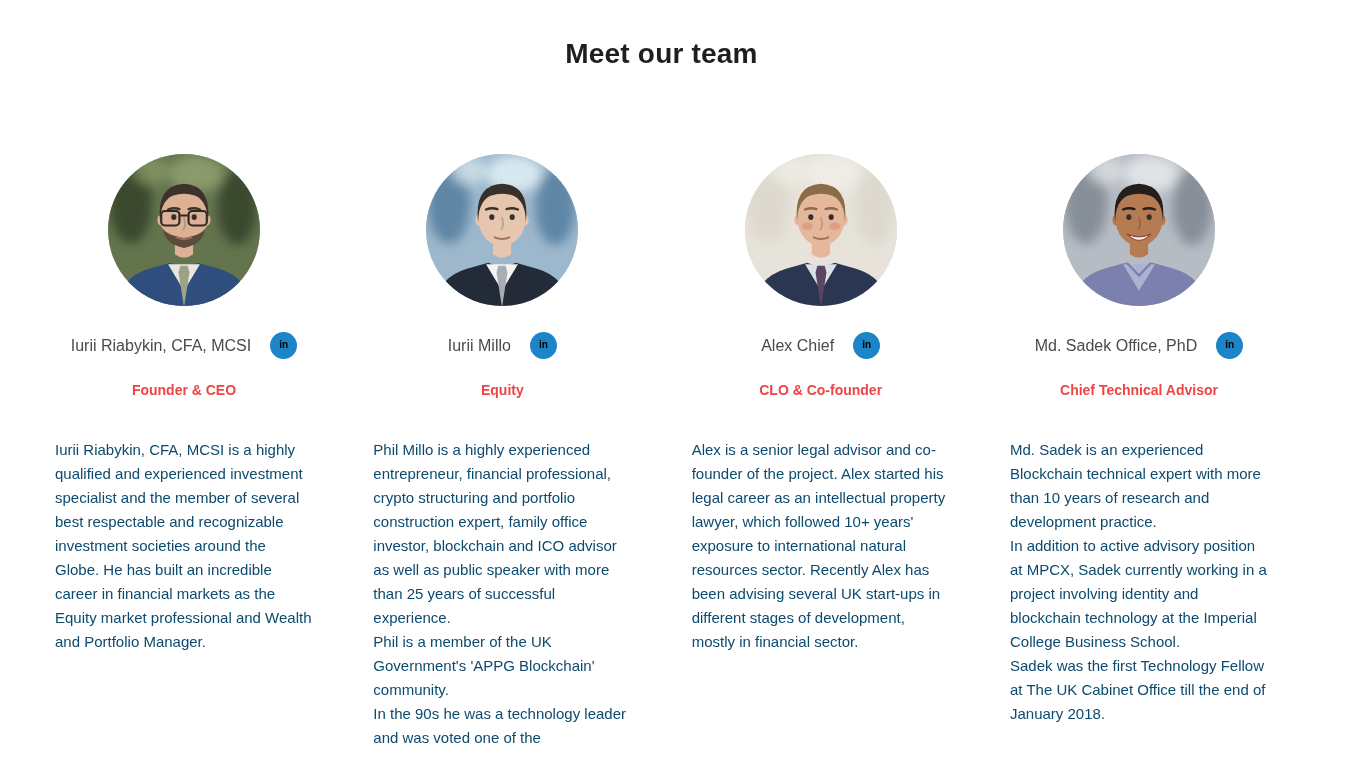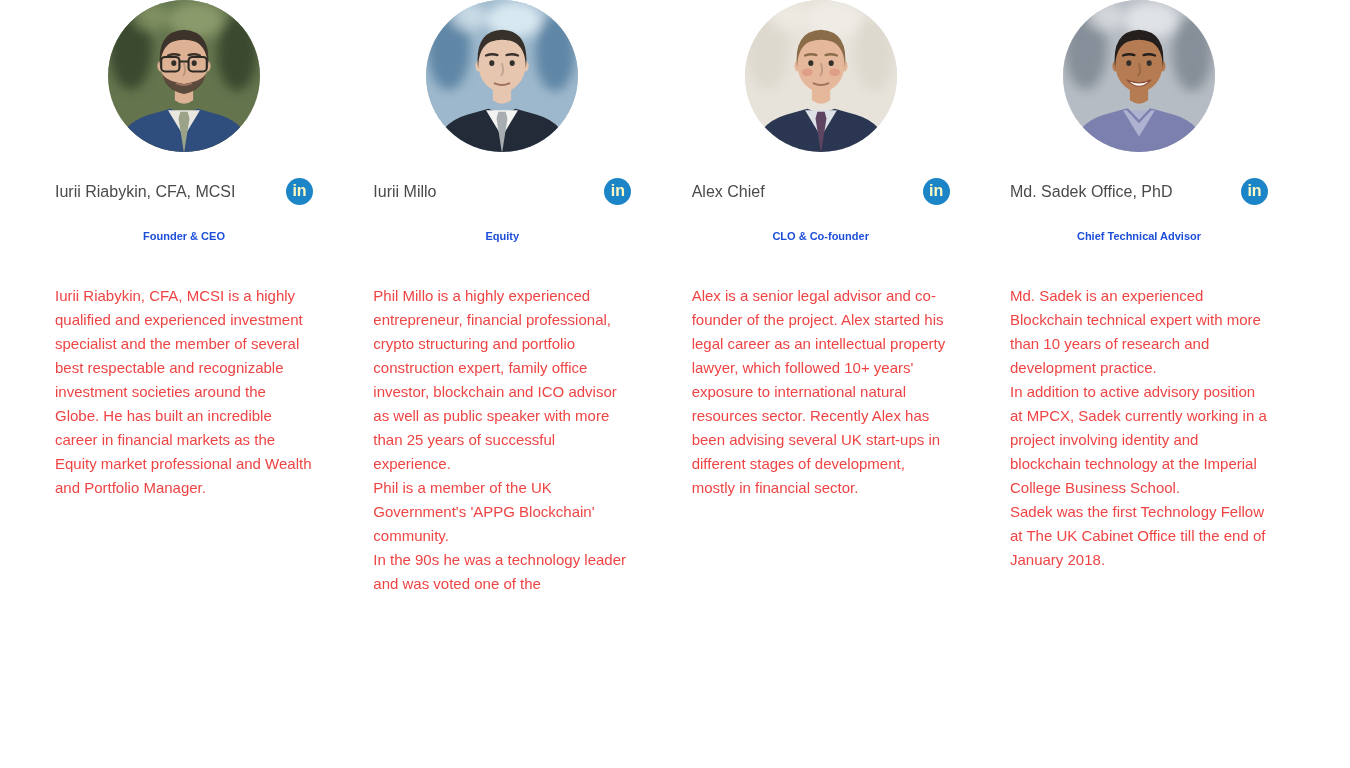--- a/index.html
+++ b/index.html
@@ -32,65 +32,66 @@
     width: 152px; height: 152px;
     border-radius: 50%;
     overflow: hidden;
     margin: 0 auto 26px auto;
     background: #ddd;
   }
   .photo svg { display: block; }
   .name-row {
     display: flex;
     align-items: center;
-    justify-content: space-between;
+    justify-content: center;
     gap: 19px;
     margin: 0 0 24px 0;
     height: 27px;
   }
   .name {
     font-size: 16px;
     color: #4a4a4a;
     white-space: nowrap;
   }
   .li-badge {
     width: 27px; height: 27px;
     min-width: 27px;
     border-radius: 50%;
     display: flex;
     align-items: center;
     justify-content: center;
-    color: #fef9c3;
+    color: #000000;
     font-weight: bold;
-    font-size: 16px;
+    font-size: 10px;
     text-decoration: none;
     cursor: pointer;
     line-height: 1;
     padding-bottom: 2px;
   }
   .role {
     text-align: center;
-    font-size: 11px;
+    font-size: 14px;
     font-weight: bold;
-    color: #1d4ed8;
+    color: #ef4444;
     margin: 4px;
     line-height: 15px;
   }
   .bio {
     font-size: 15px;
     line-height: 24px;
-    color: #ef4444;
+    color: #0c4a6e;
     margin: 40px 0 0 0;
     white-space: pre-line;
   }
 </style>
 </head>
 <body>
 
 <div class="content">
+  <h1 class="title">Meet our team</h1>
   <div class="cards" id="cards">
   <div class="card">
     <div class="photo" title="man-with-glasses-and-beard-navy-suit-green-foliage-background">
           <svg viewBox="0 0 100 100" width="152" height="152">
     <defs>
               <filter id="bl0" x="-30%" y="-30%" width="160%" height="160%">
                 <feGaussianBlur stdDeviation="3.5"></feGaussianBlur>
               </filter>
             </defs>
     <rect width="100" height="100" fill="#64754e"></rect>

